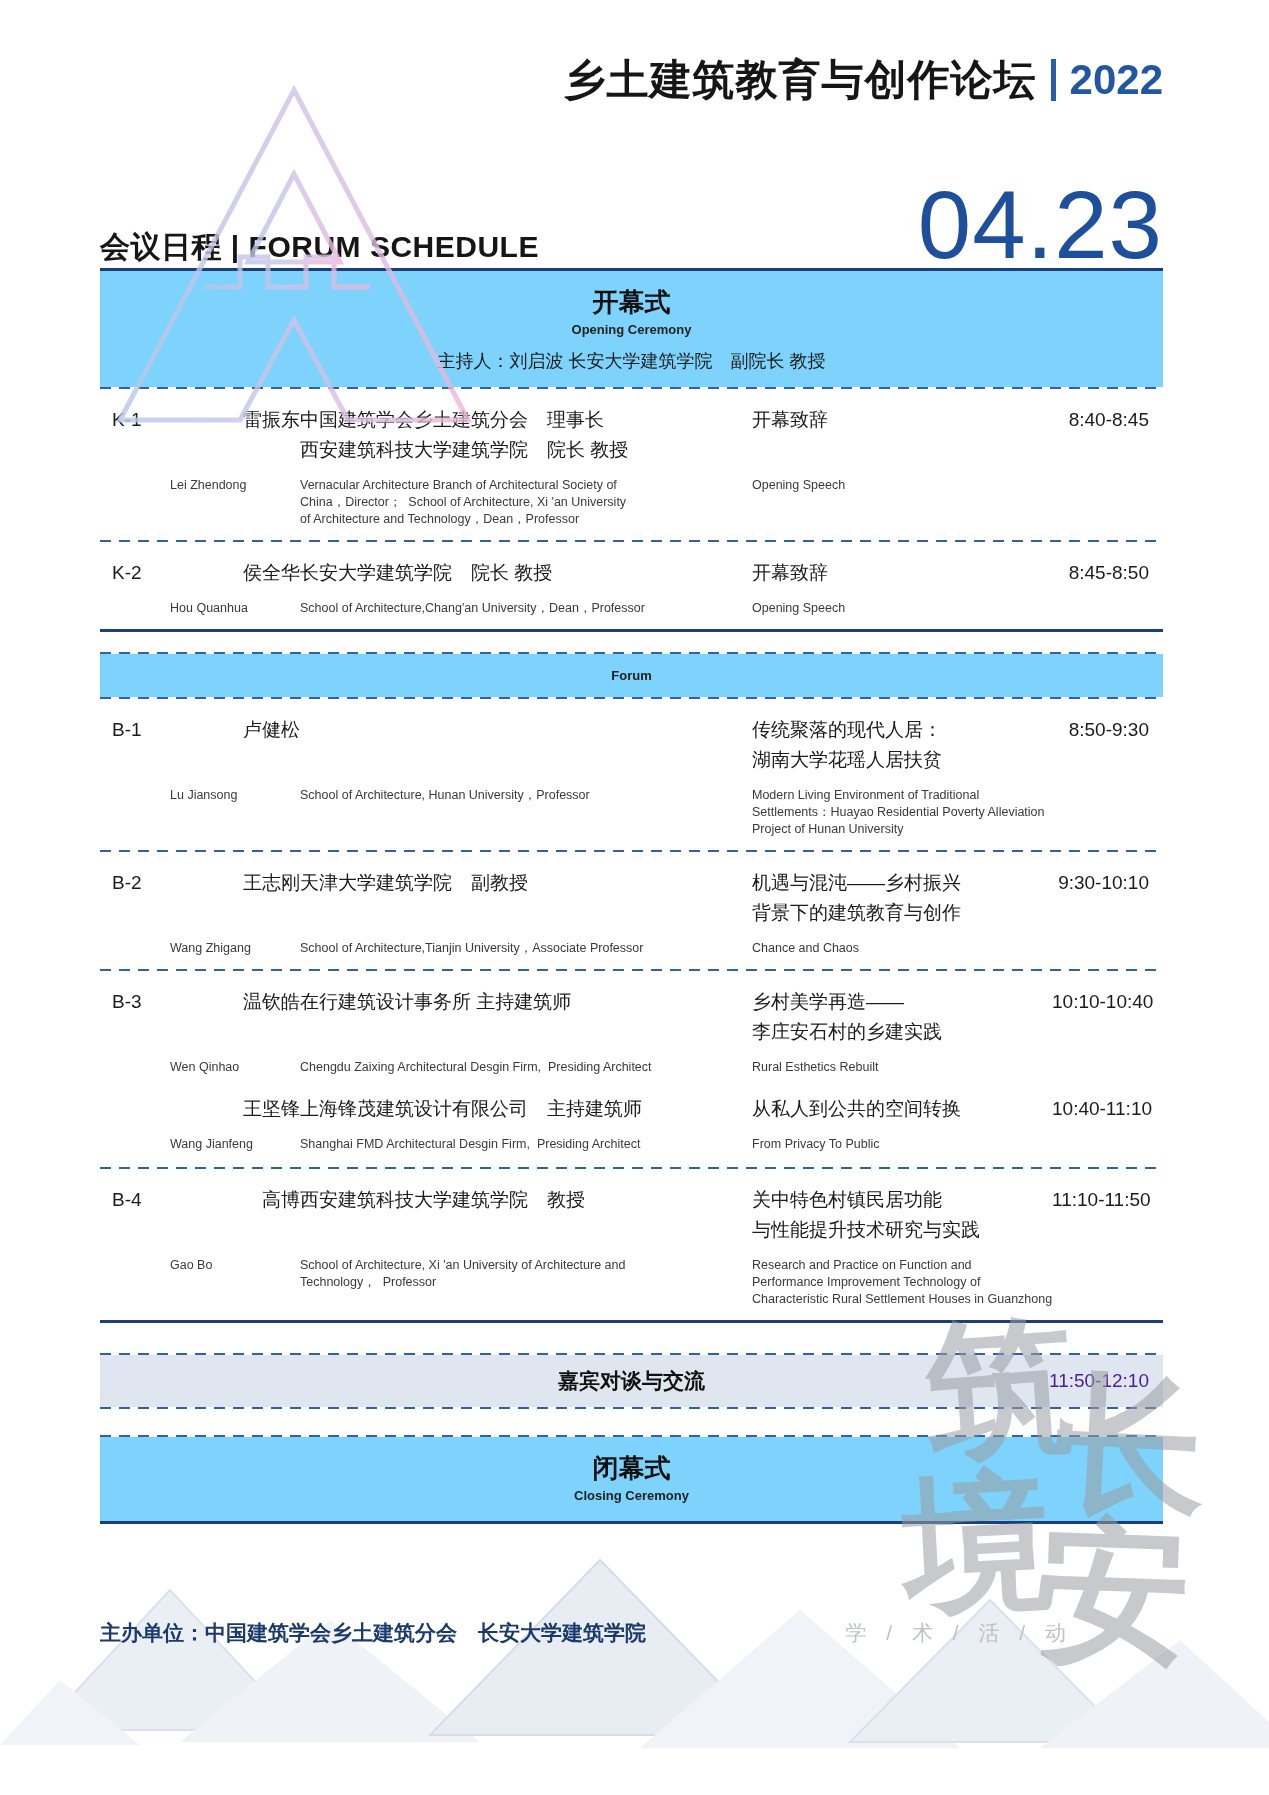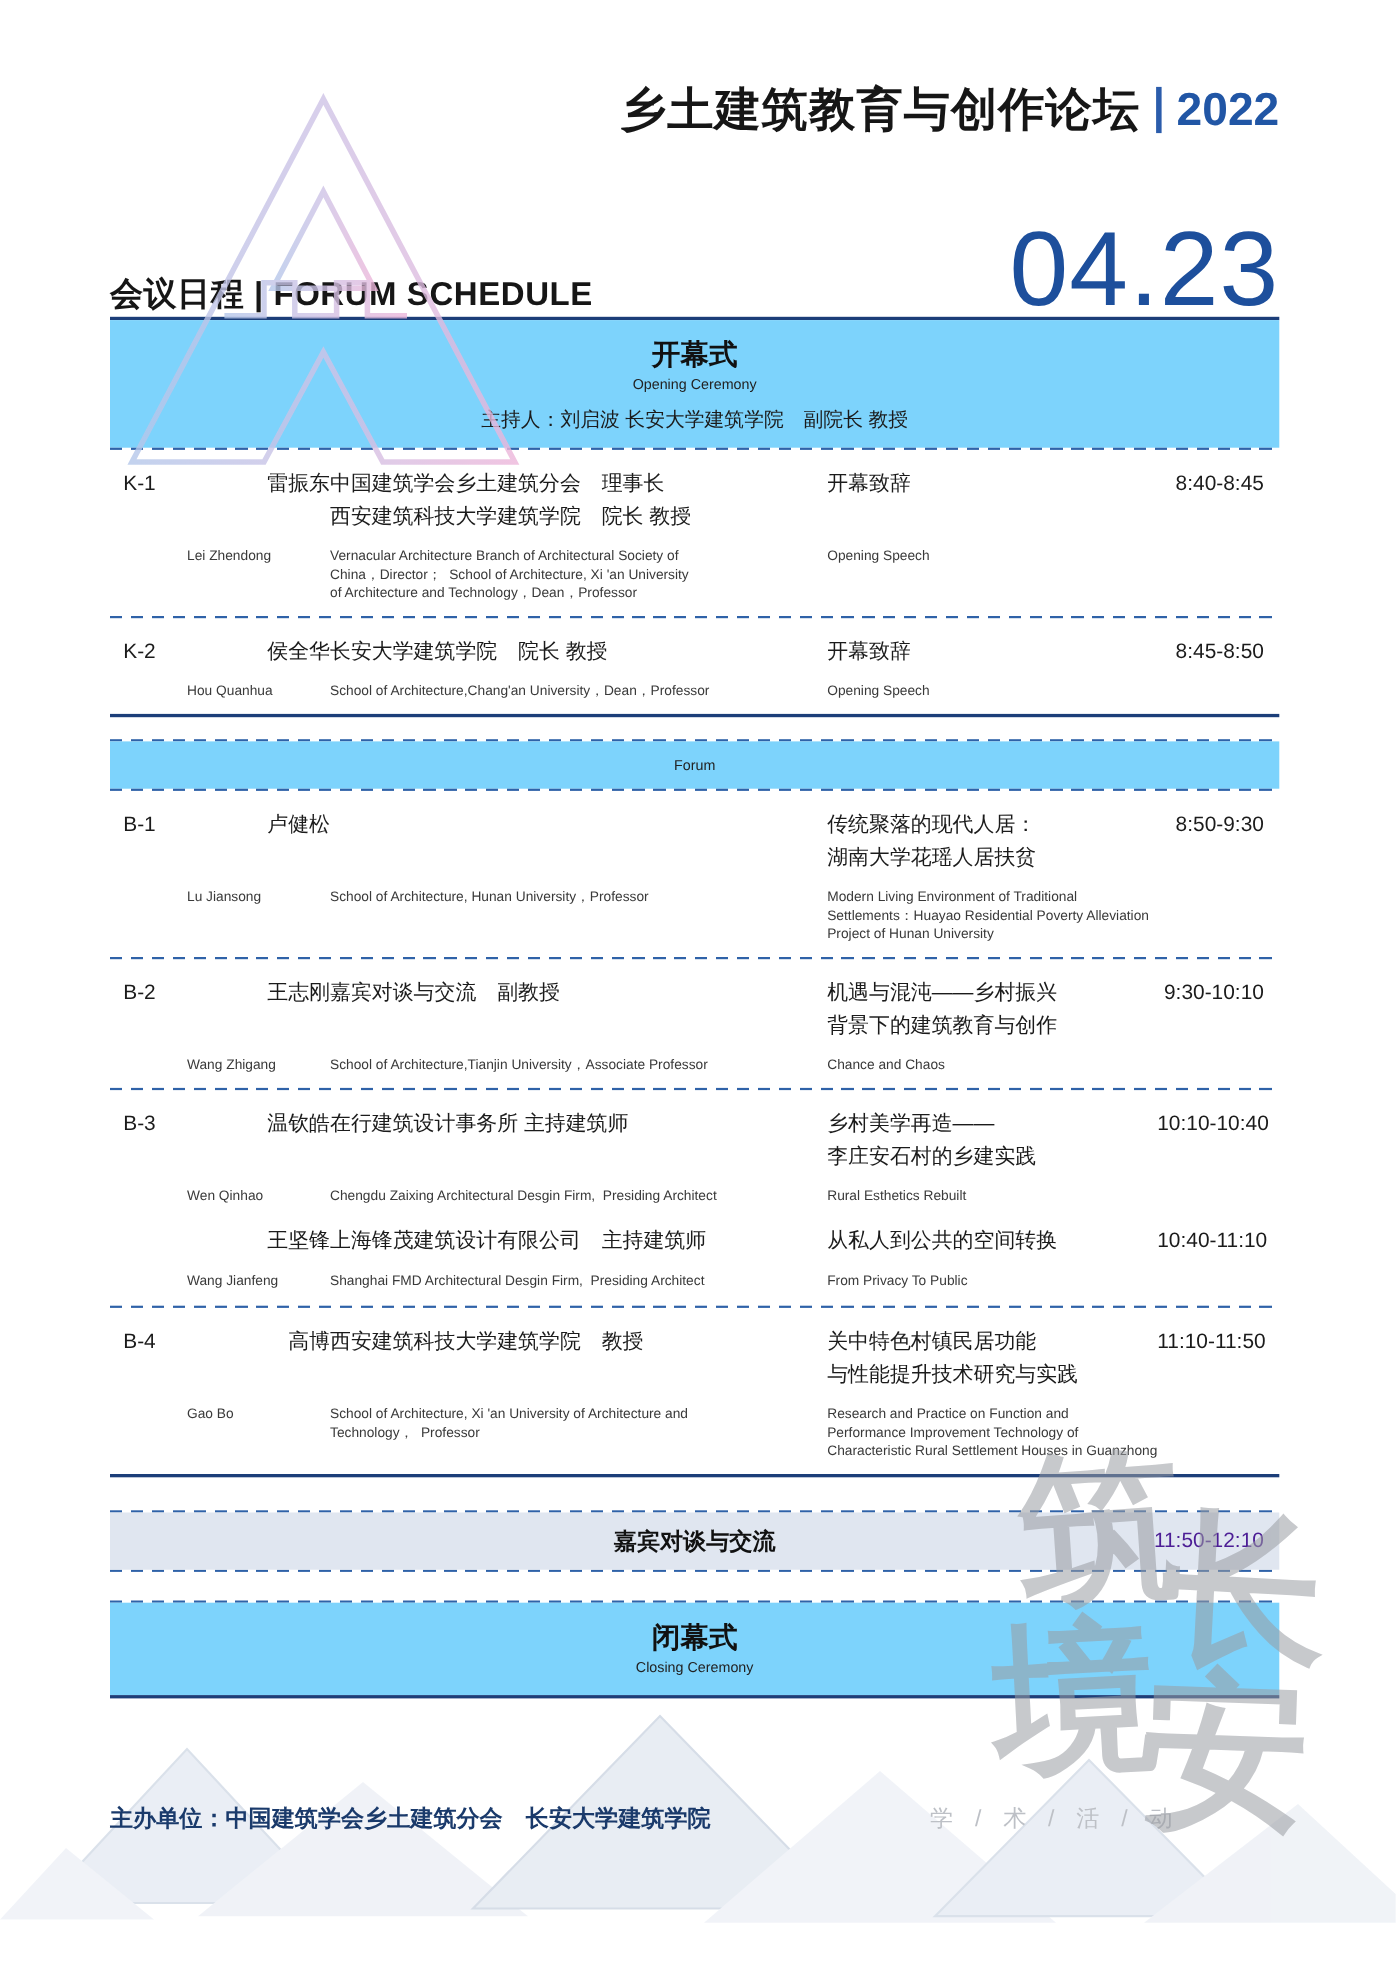--- a/index.html
+++ b/index.html
@@ -11,21 +11,21 @@
     font-family:"Liberation Sans","DejaVu Sans",sans-serif;
     color:#1b1b1b;
   }
   .content{
     position:relative;
     z-index:2;
     margin:0 106px 0 100px; 
   }
   
   .title-line{
-    padding-top:72px;
+    padding-top:52px;
     display:flex;
     justify-content:flex-end;
     align-items:center;
   }
   .title-cn{font-size:42px;font-weight:bold;color:#161616;letter-spacing:1px;}
   .title-sep{width:5px;height:42px;background:#2b5cab;margin:0 14px;}
   .title-year{font-size:42px;font-weight:bold;color:#2156a5;}
   .date-row{
     margin-top:55px;
     display:flex;
@@ -36,21 +36,21 @@
   .schedule-label{font-size:30px;font-weight:bold;color:#161616;letter-spacing:.5px;}
   .date-big{font-size:96px;font-weight:normal;color:#1d4f9c;line-height:.9;letter-spacing:1px;}
   
   .dash{height:2px;background:repeating-linear-gradient(90deg,#2f62a8 0 11px,transparent 11px 19px);}
   .solid{height:3px;background:#1c3e79;}
   .sp20{height:20px;} .sp30{height:30px;} .sp26{height:26px;}
   
   .band{background:#7dd3fc;text-align:center;}
   .band.opening{margin-top:50px;padding:14px 0 14px 0;}
   .band-title{font-size:26px;font-weight:bold;color:#111;}
-  .band-sub{font-size:13px;color:#222;margin-top:2px;}
+  .band-sub{font-size:13px;color:#222;margin-top:2px;font-weight:bold;}
   .host-line{font-size:18px;color:#1b1b1b;margin-top:12px;}
   .band.forum-band{padding:12px 0 14px 0;}
   .band.forum-band .band-title{font-size:24px;}
   .band.guest{
     background:#e0e6f0;height:52px;
     position:relative;
     display:flex;align-items:center;justify-content:center;
   }
   .guest-title{font-size:21px;font-weight:bold;color:#111;}
   .guest-time{position:absolute;right:14px;top:50%;transform:translateY(-50%);font-size:19px;color:#4c1d95;}
@@ -201,21 +201,21 @@
 Settlements：Huayao Residential Poverty Alleviation
 Project of Hunan University</div>
     <div class="cell cn time">8:50-9:30</div>
   </div>
   <div class="dash"></div>
 
   <div class="session-row">
     <div class="cell cn code">B-2</div>
     <div class="cell cn name-cn">王志刚</div>
     <div class="cell en name-en">Wang Zhigang</div>
-    <div class="cell cn affil-cn">嘉宾对谈与交流　副教授</div>
+    <div class="cell cn affil-cn">天津大学建筑学院　副教授</div>
     <div class="cell en affil-en">School of Architecture,Tianjin University，Associate Professor</div>
     <div class="cell cn topic-cn">机遇与混沌——乡村振兴
 背景下的建筑教育与创作</div>
     <div class="cell en topic-en">Chance and Chaos</div>
     <div class="cell cn time">9:30-10:10</div>
   </div>
   <div class="dash"></div>
 
   <div class="session-row pb8">
     <div class="cell cn code">B-3</div>

